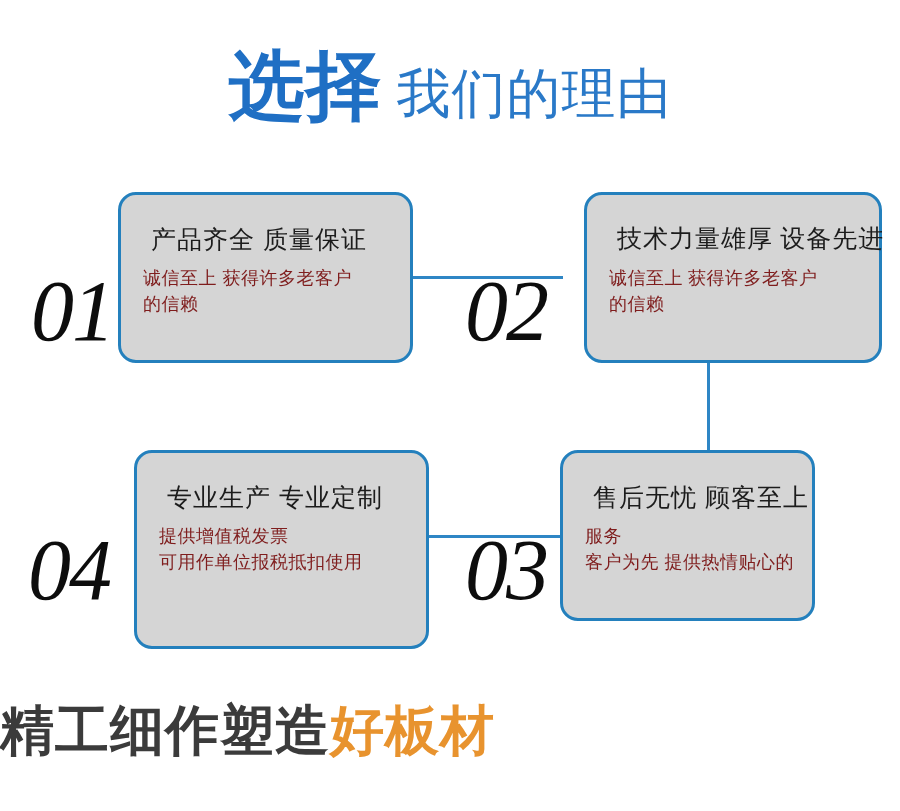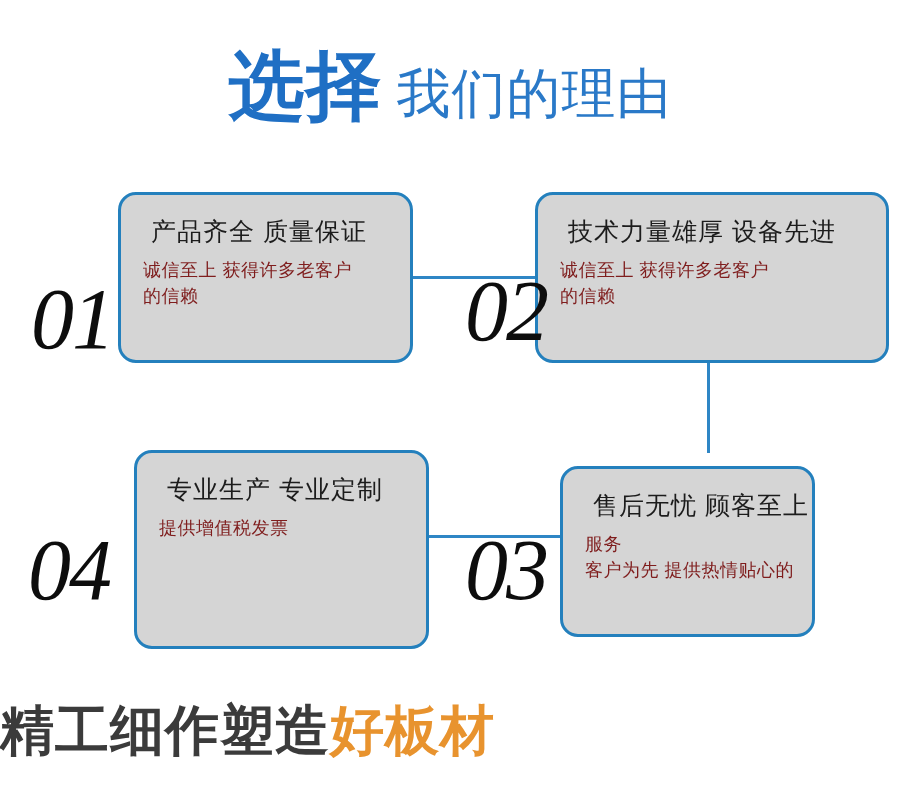--- a/index.html
+++ b/index.html
@@ -57,21 +57,21 @@
     position: absolute;
     box-sizing: border-box;
     background: #d5d5d5;
     border: 3px solid #2480bd;
     border-radius: 18px;
     z-index: 2;
   }
   .card-inner {
     position: absolute;
     left: 0; right: 0; top: 0; bottom: 0;
-    padding: 16px 14px 10px 22px;
+    padding: 24px 14px 10px 22px;
     display: flex;
     flex-direction: column;
     justify-content: flex-start;
   }
   .card-title {
     font-size: 25px;
     font-weight: 400;
     color: #1c1c1c;
     line-height: 1.28;
     letter-spacing: 1px;
@@ -128,54 +128,55 @@
 <body>
 
 <div id="heading">
   <span class="hl-strong">选择</span><span class="hl-light">我们的理由</span>
 </div>
 
 <div class="connector h" style="left:409px; top:276px; width:154px;"></div>
 <div class="connector v" style="left:707px; top:360px; width:3px; height:93px;"></div>
 <div class="connector h" style="left:409px; top:535px; width:154px;"></div>
 
-<div class="index-num" style="left:31px; top:276px;">01</div>
+<div class="index-num" style="left:31px; top:268px;">01</div>
 <div class="card" style="left:118px; top:192px; width:295px; height:171px;">
   <div class="card-inner">
     <div class="card-title">产品齐全  质量保证</div>
     <div class="card-body">
       <div>诚信至上  获得许多老客户</div>
       <div>的信赖</div>
     </div>
   </div>
 </div>
 
 <div class="index-num" style="left:465px; top:268px;">02</div>
-<div class="card" style="left:535px; top:192px; width:354px; height:171px;">
+<div class="card" style="left:584px; top:192px; width:298px; height:171px;font-family:Liberation Serif, serif;">
   <div class="card-inner">
     <div class="card-title">技术力量雄厚  设备先进</div>
     <div class="card-body">
       <div>诚信至上  获得许多老客户</div>
       <div>的信赖</div>
     </div>
   </div>
 </div>
 
 <div class="index-num" style="left:28px; top:527px;">04</div>
 <div class="card" style="left:134px; top:450px; width:295px; height:199px;">
   <div class="card-inner">
     <div class="card-title">专业生产  专业定制</div>
     <div class="card-body">
       <div>提供增值税发票</div>
+      <div>可用作单位报税抵扣使用</div>
     </div>
   </div>
 </div>
 
 <div class="index-num" style="left:465px; top:527px;">03</div>
-<div class="card" style="left:560px; top:450px; width:255px; height:171px;margin-top:16px;">
+<div class="card" style="left:560px; top:450px; width:255px; height:171px;">
   <div class="card-inner">
     <div class="card-title">售后无忧  顾客至上</div>
     <div class="card-body">
       <div>服务</div>
       <div>客户为先  提供热情贴心的</div>
     </div>
   </div>
 </div>
 
 <div id="footer-slogan">

